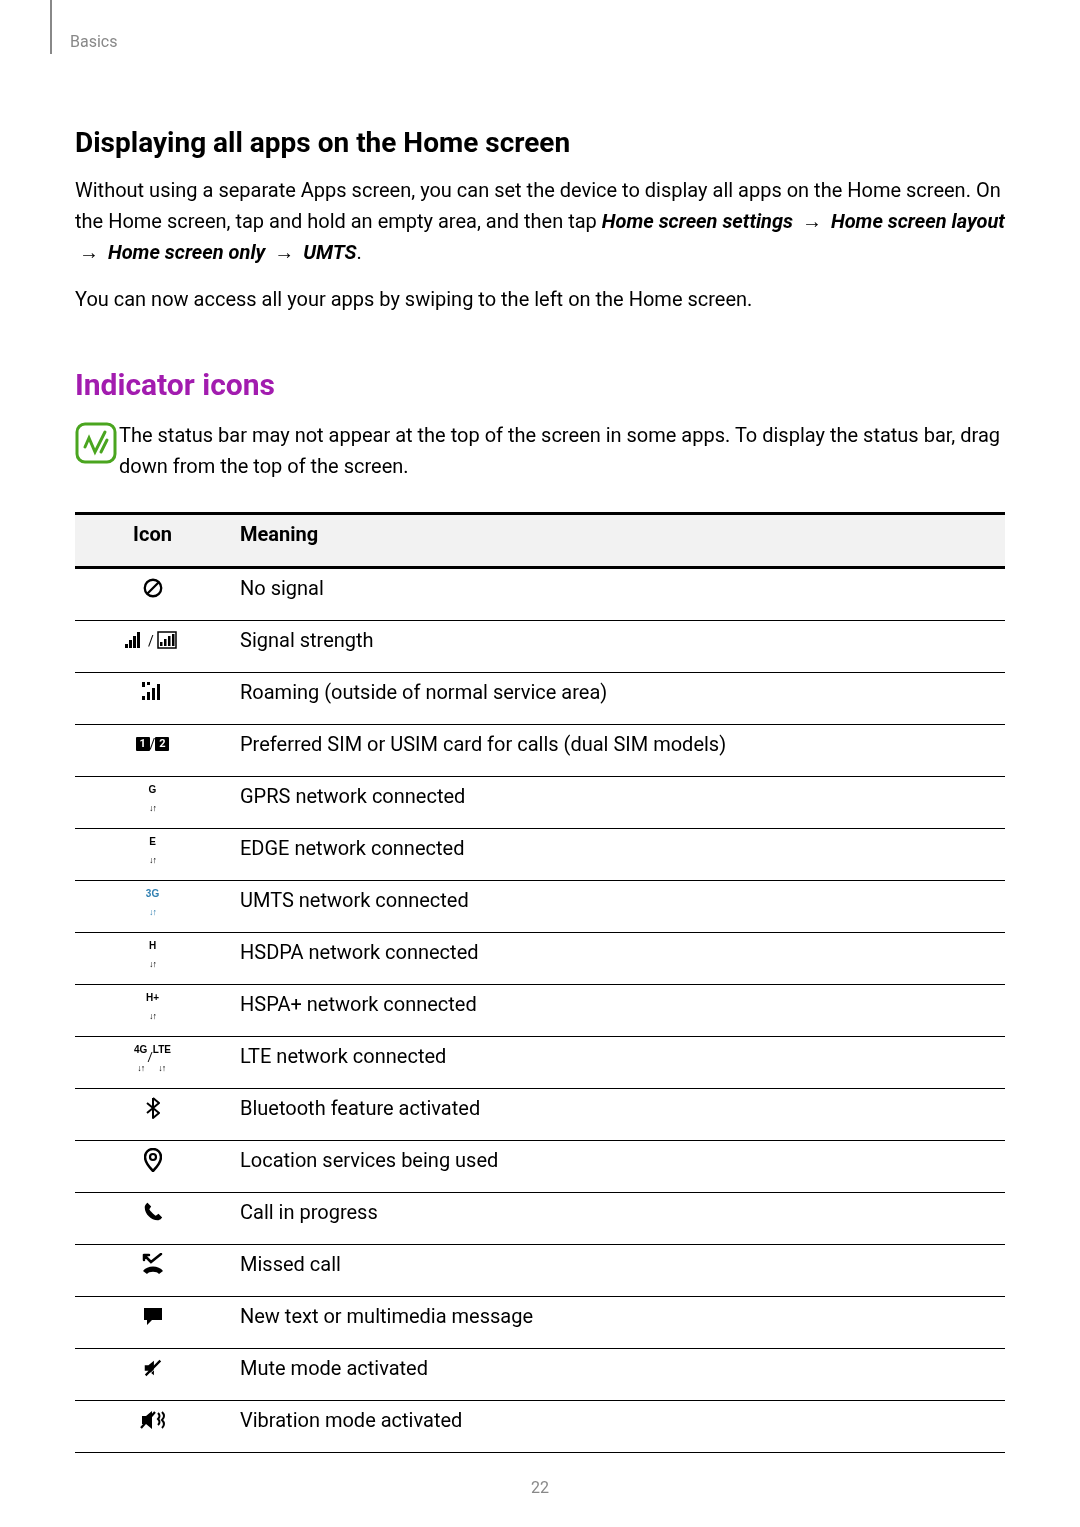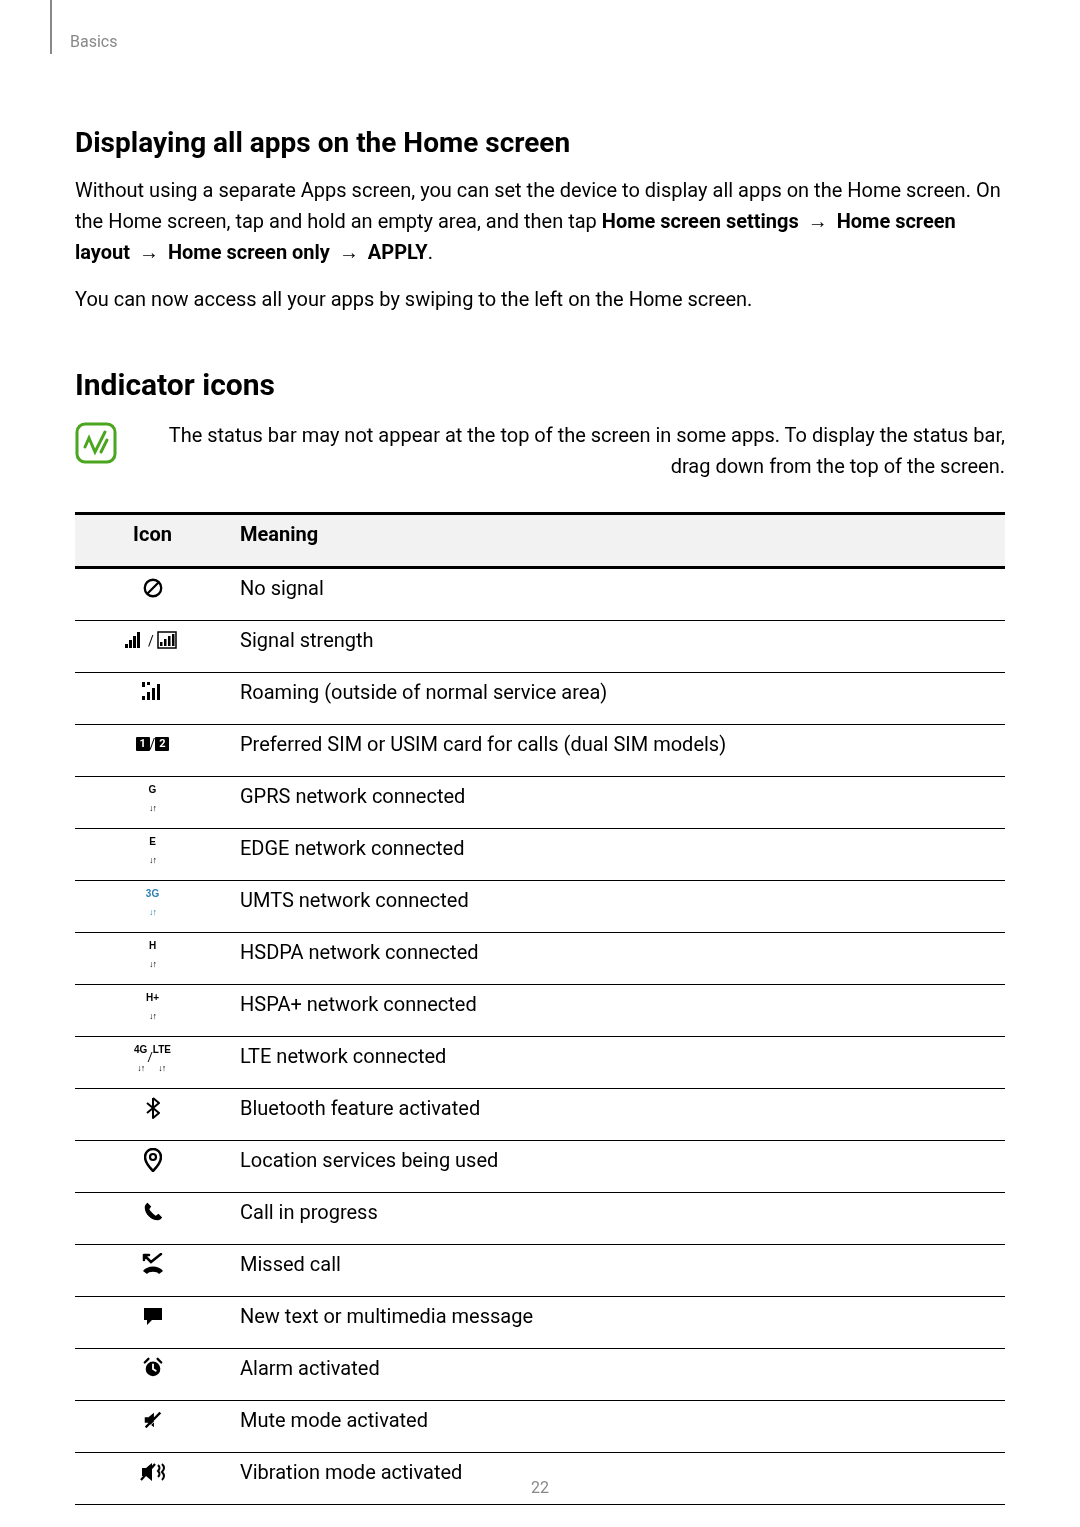--- a/index.html
+++ b/index.html
@@ -32,34 +32,33 @@
     font-weight: 700;
     margin-top: 75px;
     color: #000;
   }
   .para {
     font-size: 20px;
     line-height: 1.55;
     margin-top: 16px;
     color: #000;
   }
-  .para b { font-weight: 700; }
+  .para b { font-weight: 700; font-style: italic; }
   .arrow { padding: 0 4px; }
   .h2-colored {
     font-size: 30px;
     font-weight: 700;
-    color: #000000;
+    color: #a21caf;
     margin-top: 52px;
   }
   .note-row {
     display: flex;
     align-items: flex-start;
-    gap: 34px;
+    gap: 2px;
     margin-top: 18px;
-    text-align: right;
   }
   .note-icon {
     flex: none;
     width: 42px;
     height: 42px;
     margin-top: 2px;
   }
   .note-text {
     font-size: 20px;
     line-height: 1.55;
@@ -113,21 +112,21 @@
 <body>
 
 <div class="header-line"></div>
 
 <div class="page">
   <div class="breadcrumb">Basics</div>
 
   <h3 class="section-title">Displaying all apps on the Home screen</h3>
 
   <p class="para">
-    <span>Without using a separate Apps screen, you can set the device to display all apps on the Home screen. On the Home screen, tap and hold an empty area, and then tap </span><b>Home screen settings</b><span class="arrow"> → </span><b>Home screen layout</b><span class="arrow"> → </span><b>Home screen only</b><span class="arrow"> → </span><b>APPLY</b><span>.</span>
+    <span>Without using a separate Apps screen, you can set the device to display all apps on the Home screen. On the Home screen, tap and hold an empty area, and then tap </span><b>Home screen settings</b><span class="arrow"> → </span><b>Home screen layout</b><span class="arrow"> → </span><b>Home screen only</b><span class="arrow"> → </span><b>UMTS</b><span>.</span>
   </p>
 
   <p class="para">You can now access all your apps by swiping to the left on the Home screen.</p>
 
   <h2 class="h2-colored">Indicator icons</h2>
 
 
   <div class="note-row">
     <div class="note-icon">
       <svg viewBox="0 0 42 42" width="42" height="42">
@@ -300,32 +299,20 @@
                 <path d="M 2 2 L 20 2 L 20 14 L 10 14 L 5 19 L 5 14 L 2 14 Z" fill="#000"></path>
               </svg>
 </div>
           </td>
           <td>New text or multimedia message</td>
         </tr>
         <tr>
           <td class="col-icon">
             <div class="icon-cell-svg">
 <svg width="22" height="22" viewBox="0 0 24 24">
-                <circle cx="12" cy="13" r="8" fill="#000"></circle>
-                <path d="M 12 8 L 12 13 L 15 15" stroke="#fff" stroke-width="2" fill="none" stroke-linecap="round"></path>
-                <path d="M 3 6 L 7 2 M 21 6 L 17 2" stroke="#000" stroke-width="2.5" stroke-linecap="round"></path>
-              </svg>
-</div>
-          </td>
-          <td>Alarm activated</td>
-        </tr>
-        <tr>
-          <td class="col-icon">
-            <div class="icon-cell-svg">
-<svg width="22" height="22" viewBox="0 0 24 24">
                 <path d="M 3 9 L 7 9 L 13 4 L 13 20 L 7 15 L 3 15 Z" fill="#000"></path>
                 <line x1="4" y1="20" x2="20" y2="4" stroke="#000" stroke-width="2.5"></line>
                 <line x1="4" y1="20" x2="20" y2="4" stroke="#fff" stroke-width="1" transform="translate(1.5,1.5)"></line>
               </svg>
 </div>
           </td>
           <td>Mute mode activated</td>
         </tr>
         <tr>
           <td class="col-icon">

